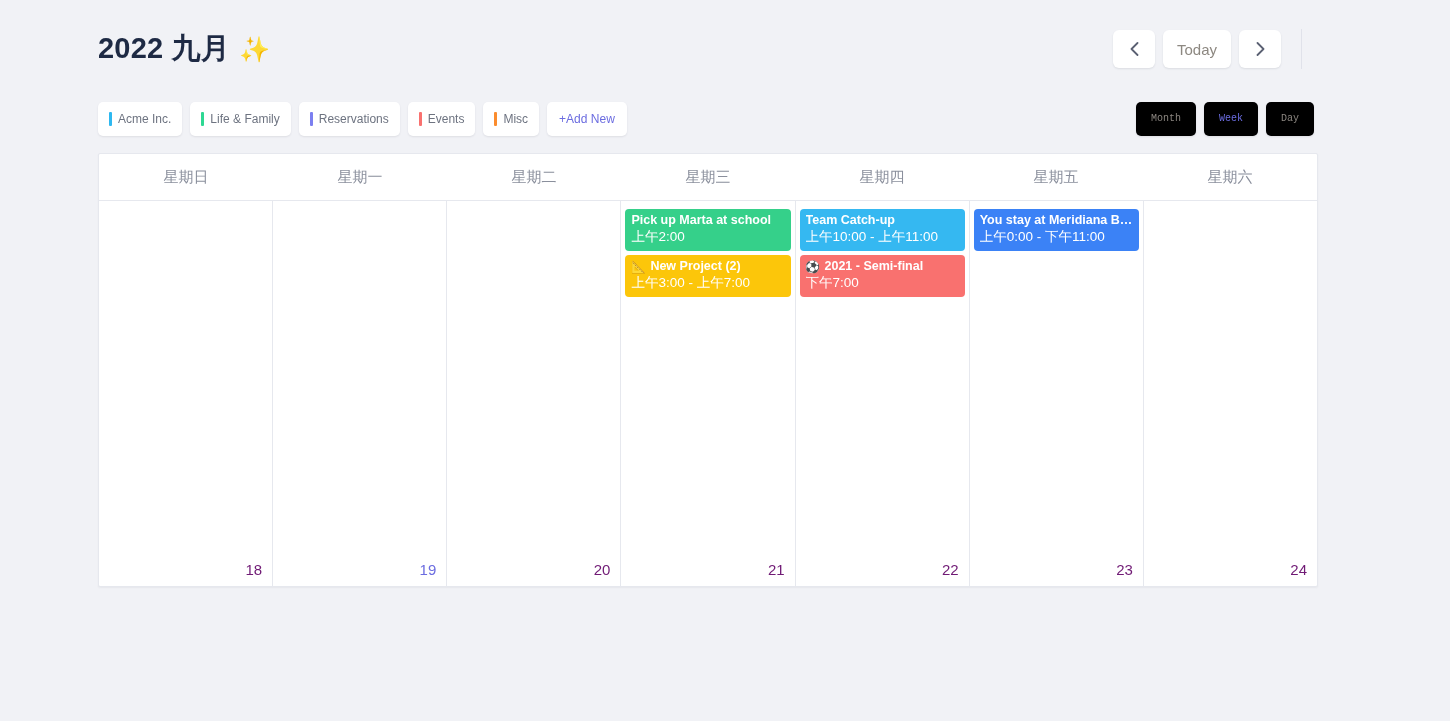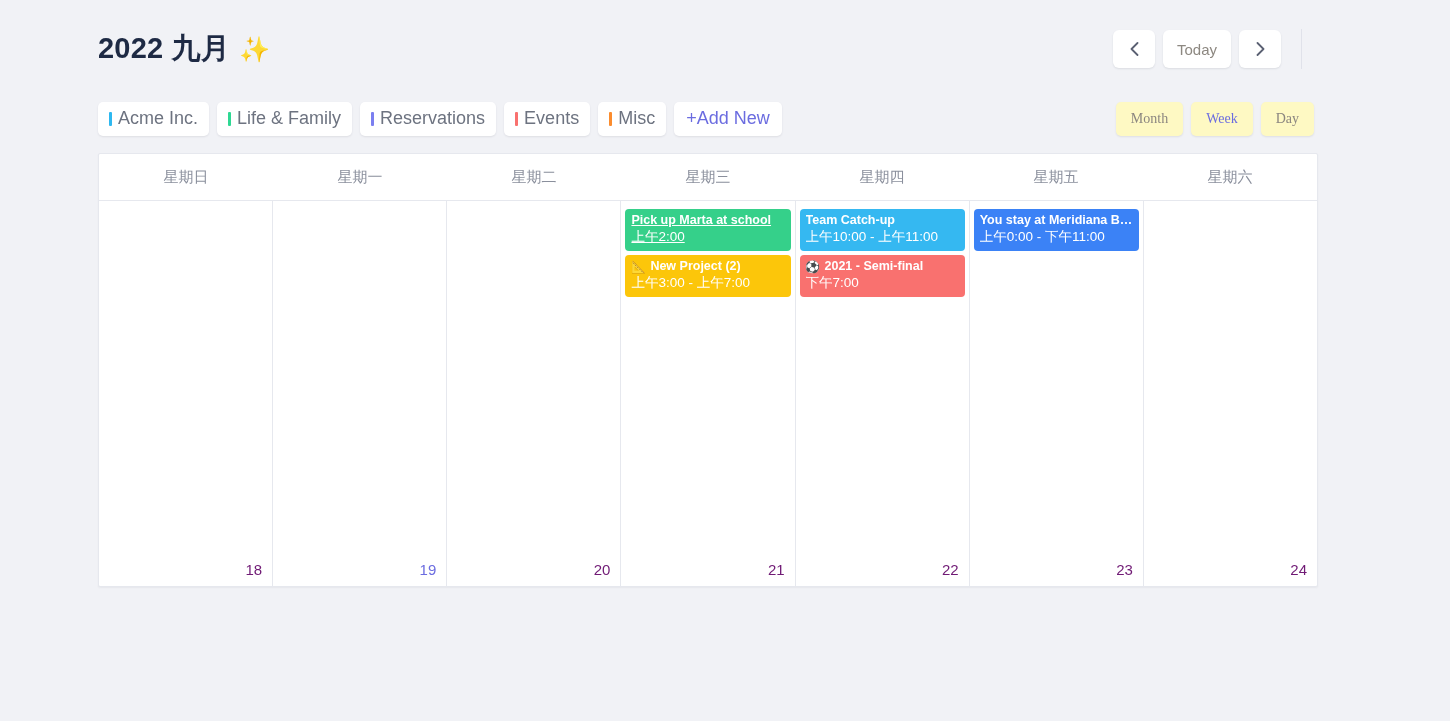--- a/index.html
+++ b/index.html
@@ -63,34 +63,34 @@
   .filterbar {
     position: absolute; left: 98px; top: 101px;
     width: 1216px; height: 35px;
     display: flex; align-items: center; justify-content: space-between;
   }
   .chips { display: flex; align-items: center; gap: 8px; }
   .chip {
     background: #fff; border: none; border-radius: 5px;
     height: 34px; padding: 0 11px;
     display: flex; align-items: center; gap: 6px;
-    font-size: 18px; color: #6d7380; cursor: pointer;
+    font-size: 12px; color: #6d7380; cursor: pointer;
     box-shadow: 0 1px 2px rgba(60,64,80,.11);
     font-family: inherit; white-space: nowrap;
   }
   .chip .bar { width: 3px; height: 14px; border-radius: 1px; display: block; }
   .chip.add { color: #6b6ce0; padding: 0 12px; }
 
   .viewtabs { display: flex; align-items: center; gap: 8px; }
   .vtab {
-    background: #fef9c3; border: none; border-radius: 5px;
+    background: #000000; border: none; border-radius: 5px;
     height: 34px; padding: 0 15px;
-    font-size: 14px; color: #8b8680; cursor: pointer;
+    font-size: 10px; color: #8b8680; cursor: pointer;
     box-shadow: 0 1px 2px rgba(60,64,80,.11);
-    font-family: Liberation Serif, serif;
+    font-family: Liberation Mono, monospace;
     display: flex; align-items: center; justify-content: center;
   }
   .vtab.active { color: #6b6ce0; }
 
   
   .calendar {
     position: absolute; left: 98px; top: 153px;
     width: 1220px; height: 434px;
     background: #fff;
     border: 1px solid #e6e8ee;
@@ -212,21 +212,21 @@
         <div class="col">
           <div class="events"></div>
           <div class="daynum today">19</div>
         </div>
         <div class="col">
           <div class="events"></div>
           <div class="daynum">20</div>
         </div>
         <div class="col">
           <div class="events">
-            <div class="event" style="background: rgb(53, 208, 138); text-decoration: underline;">
+            <div class="event" style="background: rgb(53, 208, 138);">
               <div class="etitle">
                 <span>Pick up Marta at school</span>
               </div>
               <div class="etime">上午2:00</div>
             </div>
             <div class="event" style="background: rgb(252, 198, 10);">
               <div class="etitle">
                 <span class="emoji">📐</span>
                 <span>New Project (2)</span>
               </div>

